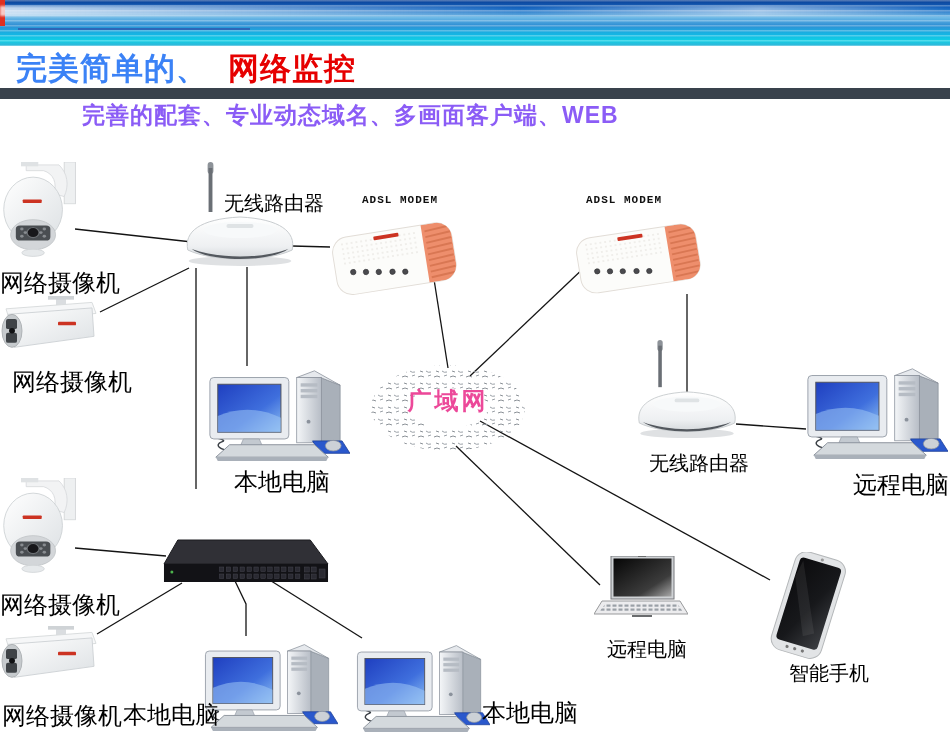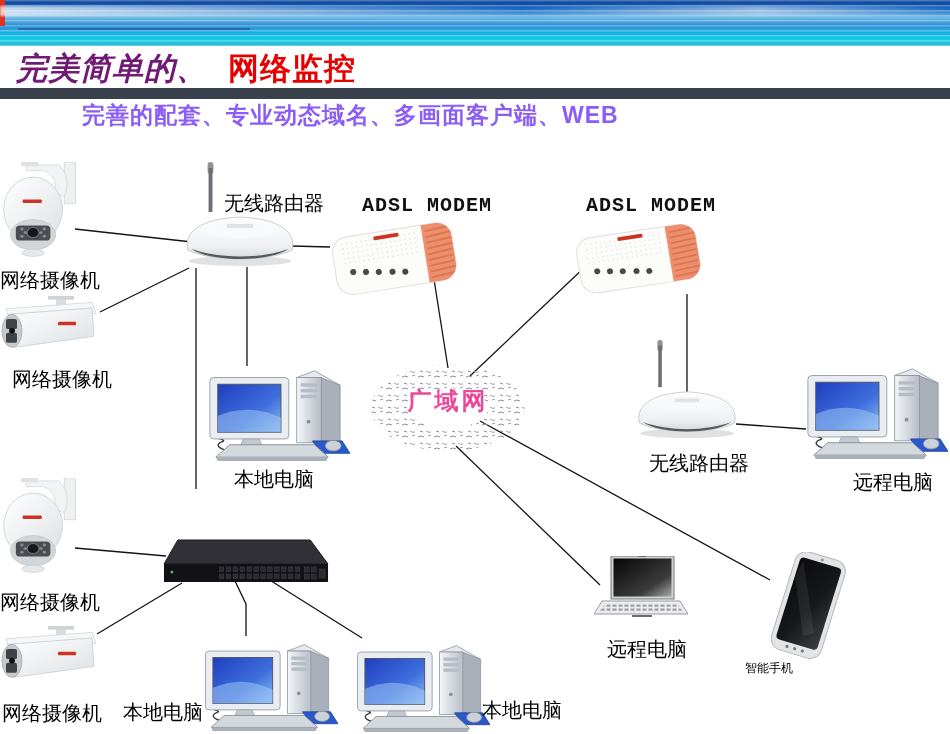--- a/index.html
+++ b/index.html
@@ -14,29 +14,29 @@
   .banner::after{content:"";position:absolute;left:0;top:6px;width:100%;height:10px;
     background:linear-gradient(90deg,rgba(255,255,255,.75),rgba(255,255,255,0) 55%,rgba(255,255,255,.5) 80%,rgba(255,255,255,0));
     filter:blur(1px);}
   .corner-chip{position:absolute;left:0;top:0;width:5px;height:26px;background:#e03020;}
   .banner-title{position:absolute;left:18px;top:1px;font-size:23px;font-weight:bold;
     color:#2c66b8;text-shadow:0 1px 0 rgba(255,255,255,.5),0 -1px 0 rgba(0,20,60,.55);
     letter-spacing:2px;z-index:2;}
   .banner-underline{position:absolute;left:18px;top:28px;width:232px;height:2px;background:#2c66b8;z-index:2;}
   
   .heading{position:absolute;left:16px;top:48px;font-size:31px;font-weight:bold;letter-spacing:1px;white-space:nowrap;}
-  .heading .h-black{color:#701a75;font-style:italic;}
+  .heading .h-black{color:#3b82f6;}
   .heading .h-red{color:#e60000;margin-left:20px;}
   .dark-bar{position:absolute;left:0;top:88px;width:950px;height:11px;background:#39424c;}
   .subtitle{position:absolute;left:82px;top:100px;font-size:23px;font-weight:bold;color:#8b5cf6;letter-spacing:1px;white-space:nowrap;}
   
   .lines{position:absolute;left:0;top:0;width:950px;height:734px;pointer-events:none;}
   .dev{position:absolute;overflow:visible;}
-  .lbl{position:absolute;font-family:"Liberation Serif",serif;font-size:20px;color:#000;white-space:nowrap;}
-  .lbl-mono{position:absolute;font-family:"Liberation Mono",monospace;font-size:20px;font-weight:bold;letter-spacing:1px;color:#111;white-space:nowrap;}
+  .lbl{position:absolute;font-family:"Liberation Serif",serif;font-size:24px;color:#000;white-space:nowrap;}
+  .lbl-mono{position:absolute;font-family:"Liberation Mono",monospace;font-size:11px;font-weight:bold;letter-spacing:1px;color:#111;white-space:nowrap;}
   .cloud-label{position:absolute;left:368px;top:385px;width:160px;text-align:center;
     font-size:24px;font-weight:bold;color:#ec4899;letter-spacing:3px;
     font-family:"Liberation Sans",sans-serif;}
   .defs{position:absolute;width:0;height:0;}
 </style>
 </head>
 <body>
 
 <div class="stage">
 
@@ -332,15 +332,15 @@
   <div class="lbl-mono" style="left:362px;top:194px;">ADSL MODEM</div>
   <div class="lbl-mono" style="left:586px;top:194px;">ADSL MODEM</div>
   <div class="lbl" style="left:234px;top:466px;">本地电脑</div>
   <div class="lbl" style="left:649px;top:450px;font-size:20px;">无线路由器</div>
   <div class="lbl" style="left:853px;top:469px;">远程电脑</div>
   <div class="lbl" style="left:0px;top:589px;">网络摄像机</div>
   <div class="lbl" style="left:2px;top:700px;">网络摄像机</div>
   <div class="lbl" style="left:123px;top:699px;">本地电脑</div>
   <div class="lbl" style="left:482px;top:697px;">本地电脑</div>
   <div class="lbl" style="left:607px;top:636px;font-size:20px;">远程电脑</div>
-  <div class="lbl" style="left:745px;top:660px;font-size:12px;">智能手机</div>
+  <div class="lbl" style="left:789px;top:660px;font-size:20px;">智能手机</div>
 
 </div>
 
 </body></html>

